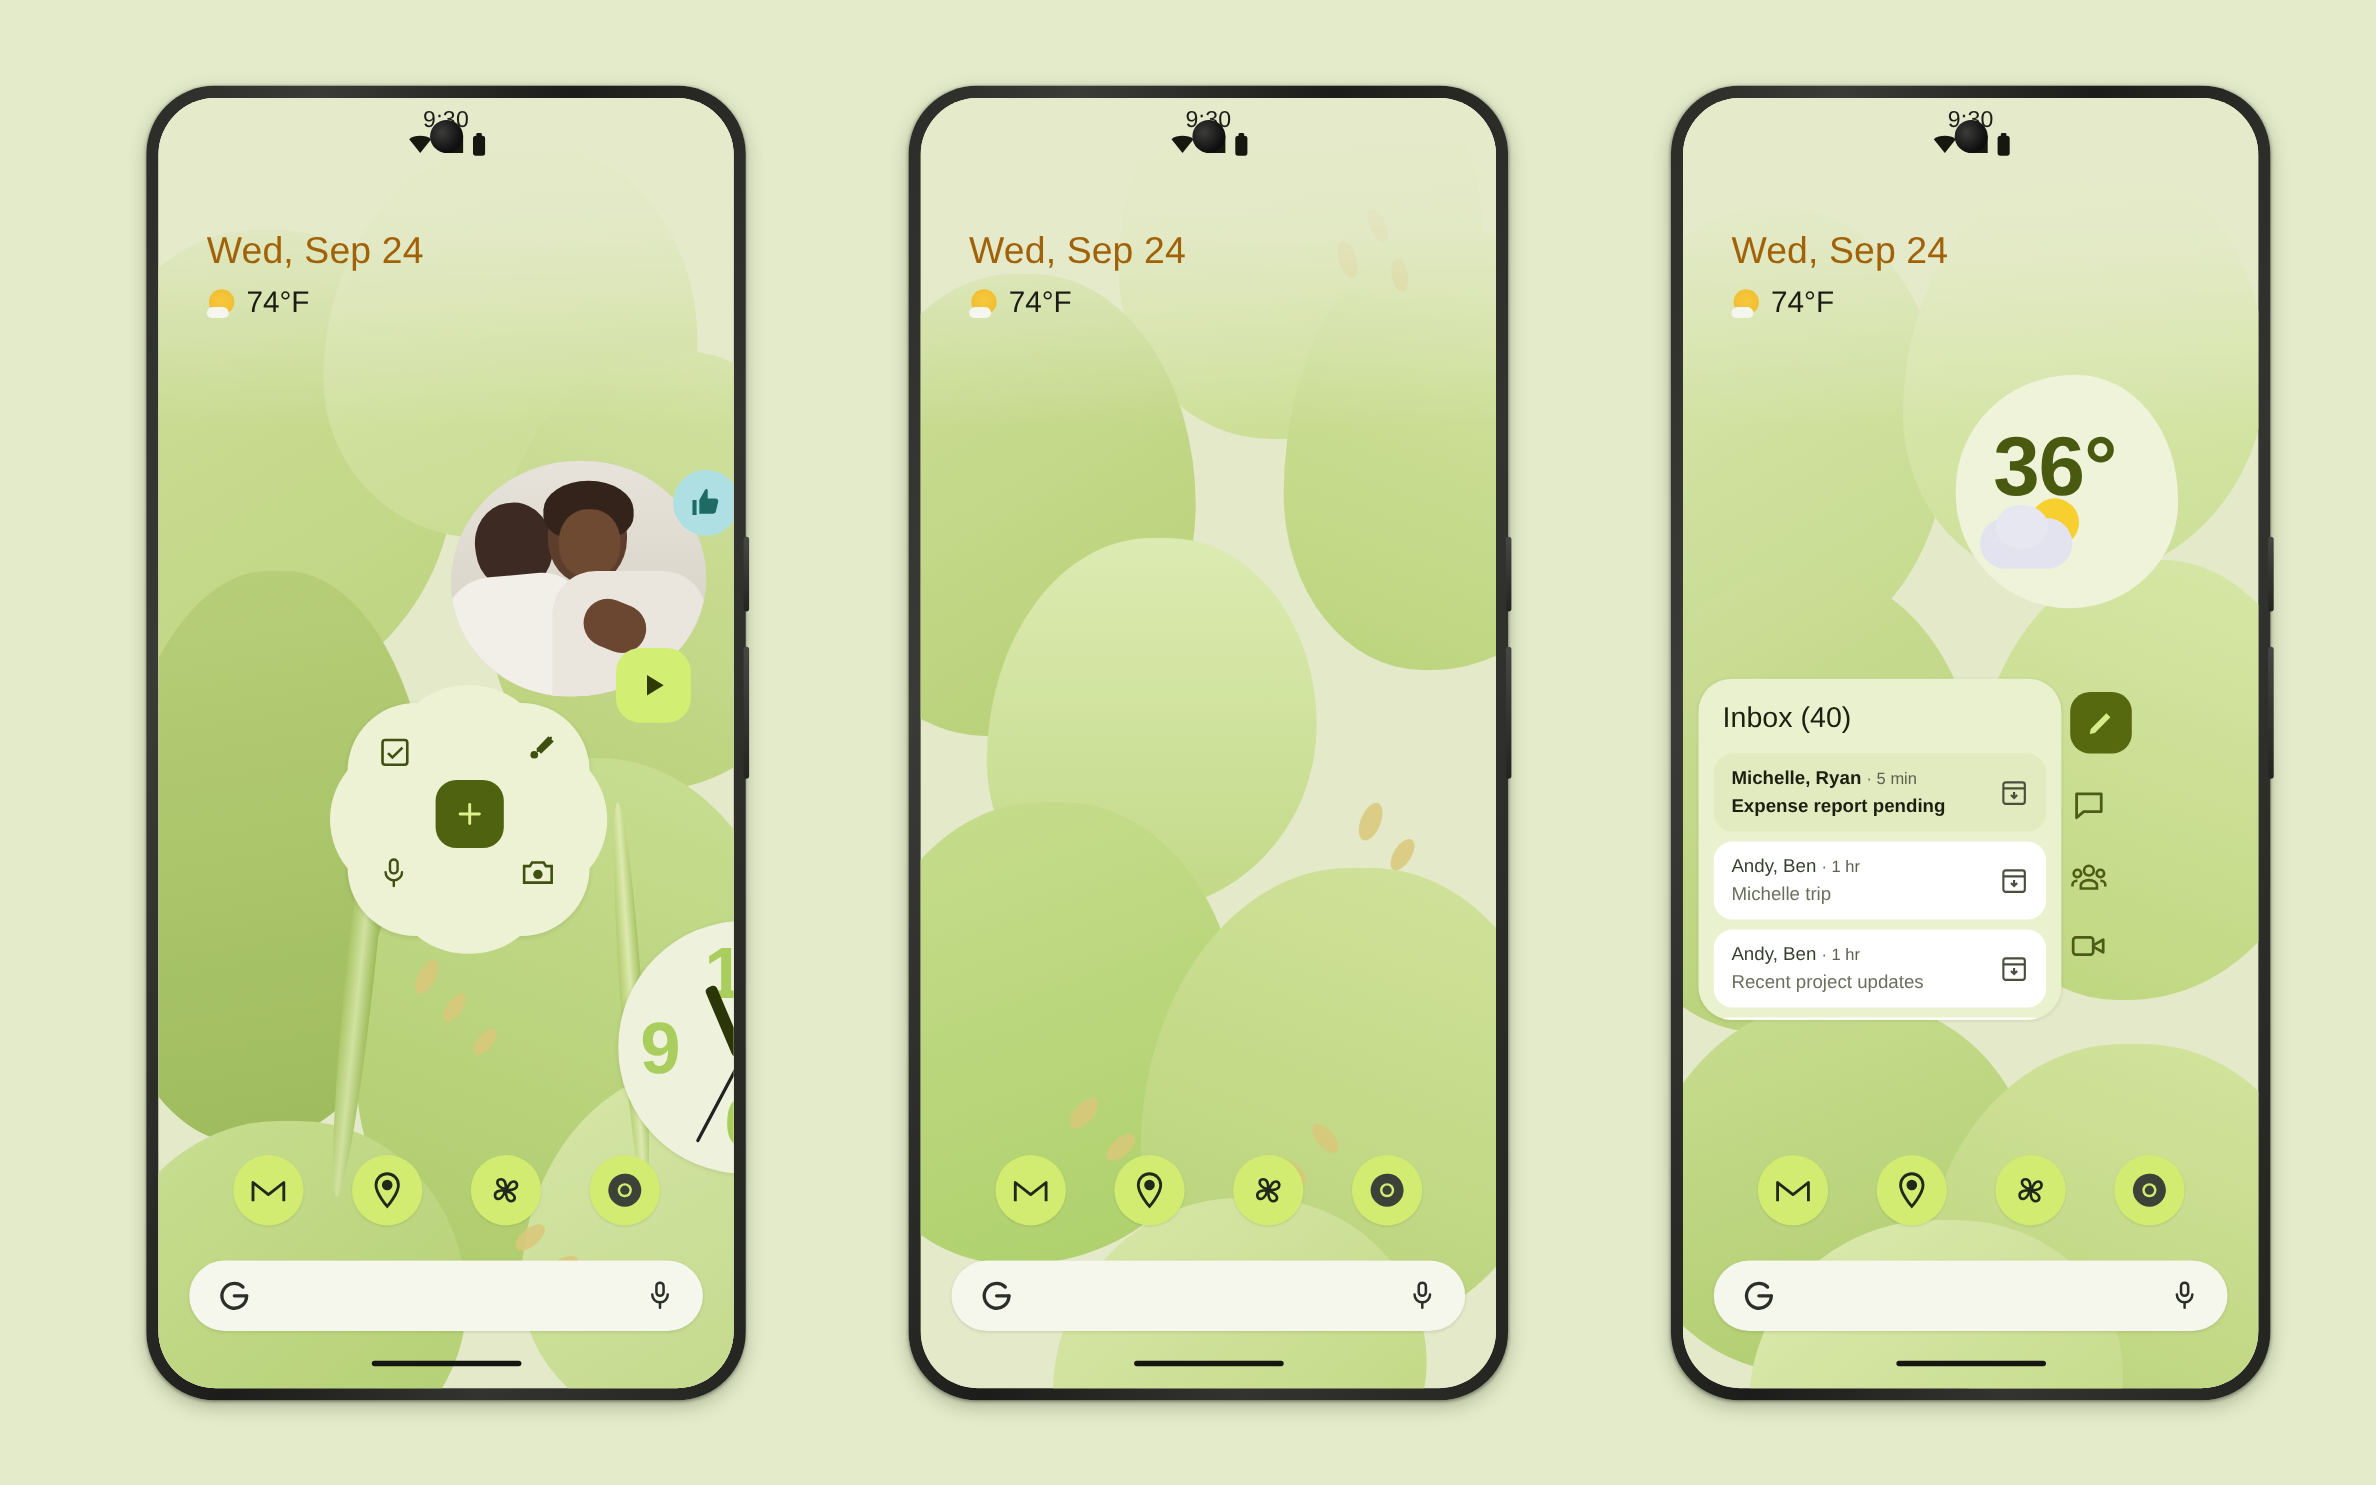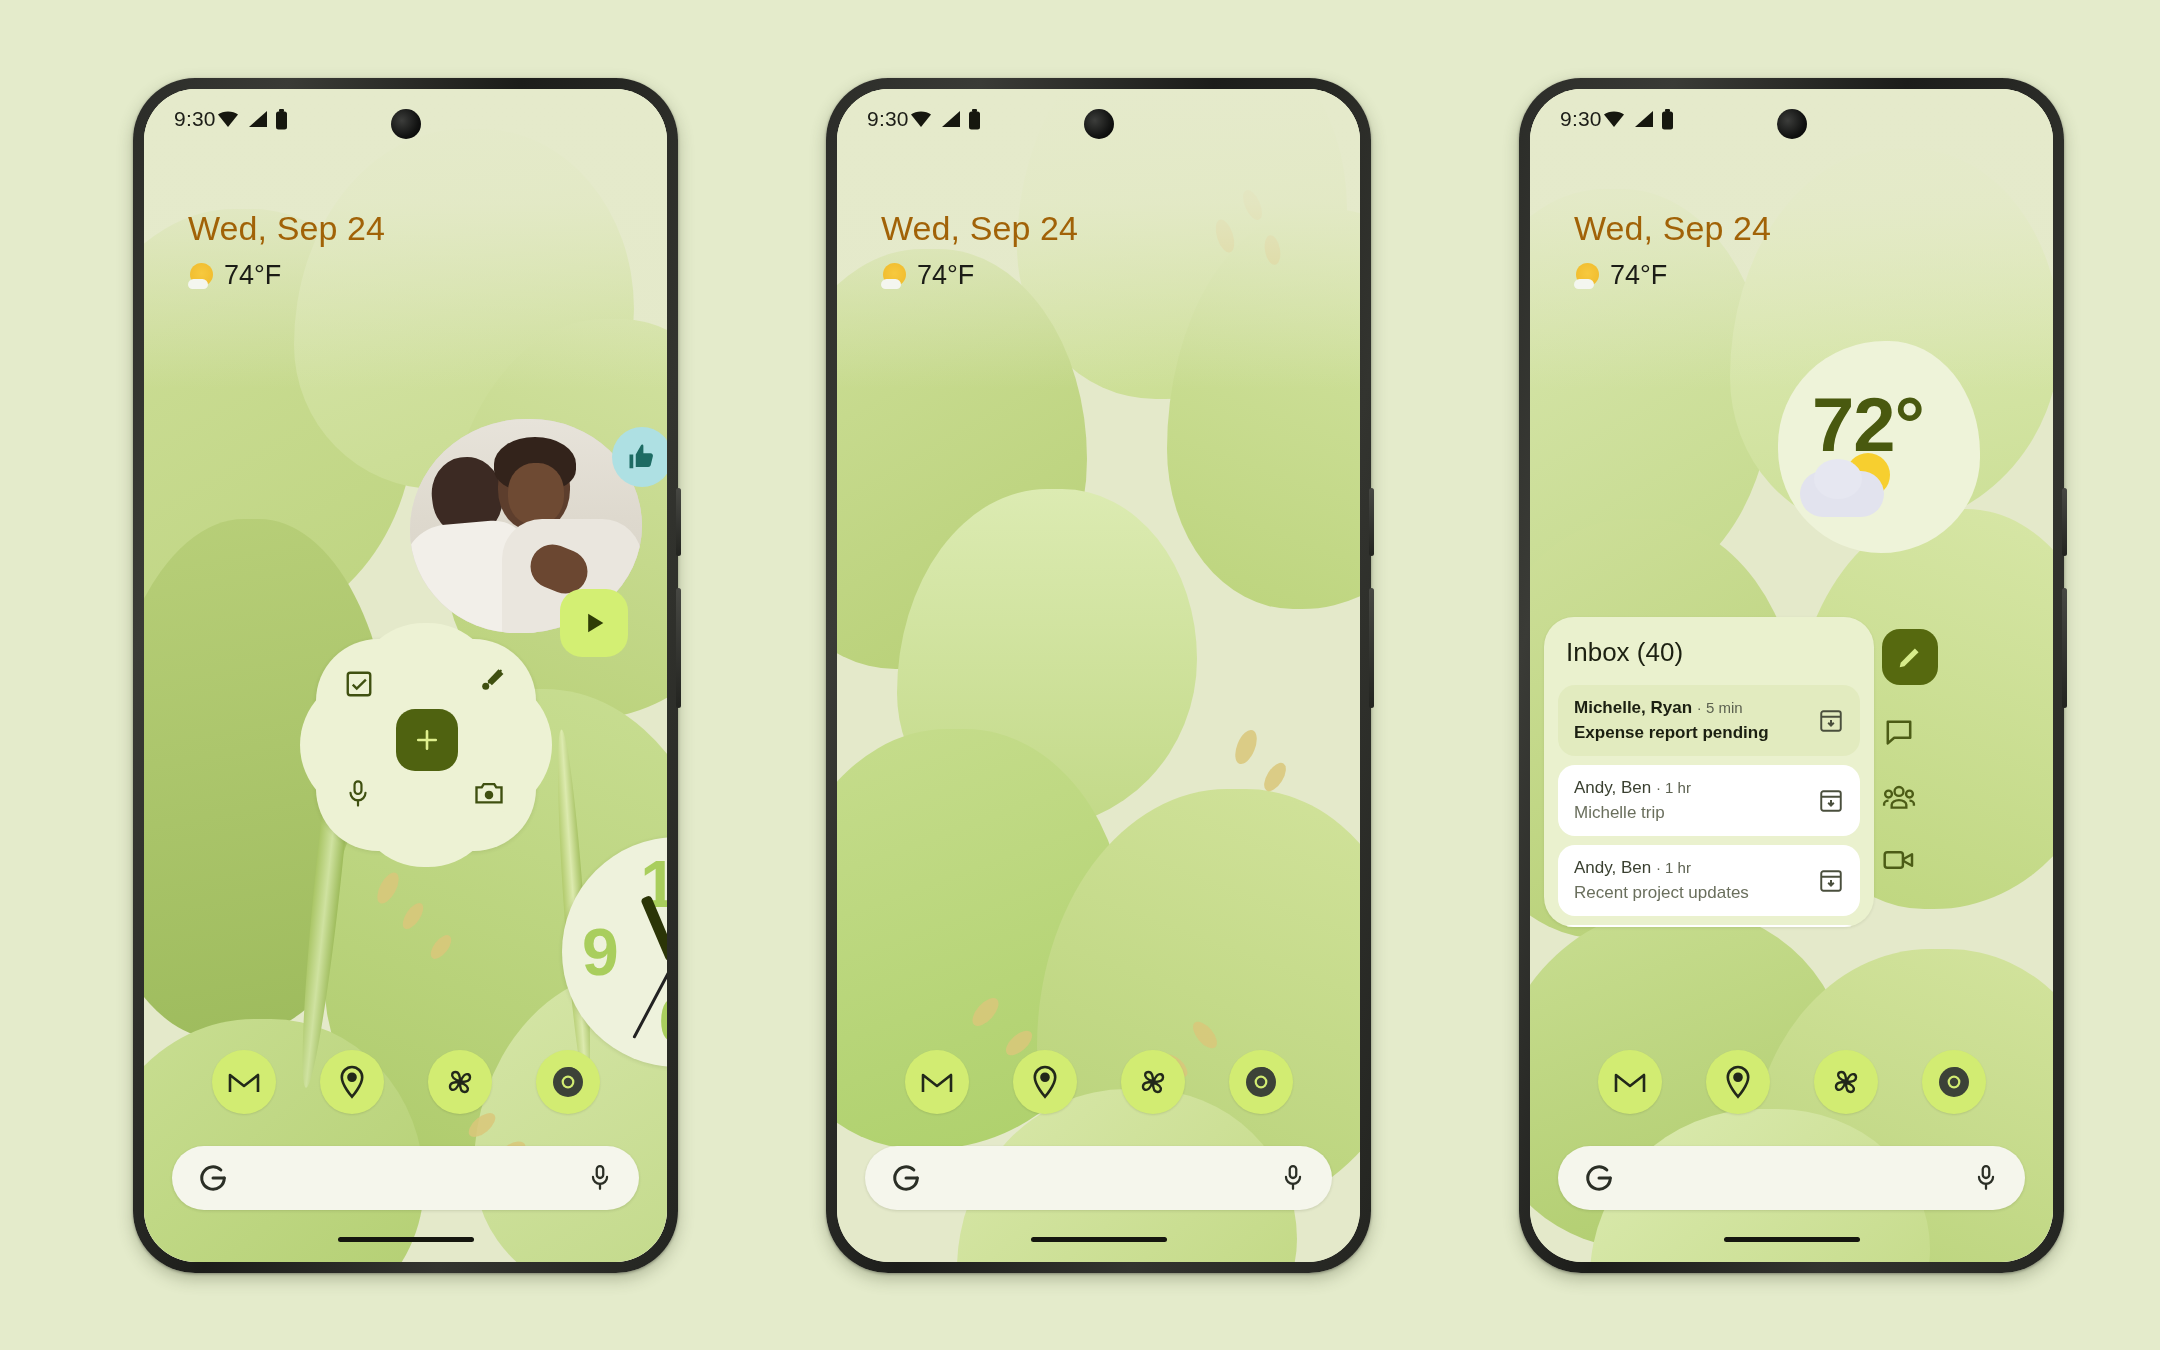--- a/index.html
+++ b/index.html
@@ -41,22 +41,22 @@
   .wall .stem{position:absolute;border-radius:50%;}
   .wall .pollen{position:absolute;border-radius:50%;background:#d9c77a;opacity:.85;}
   .wall:after{ 
     content:"";position:absolute;left:0;right:0;top:0;height:300px;
     background:linear-gradient(180deg,#e5eacb 0%,#e5eacbd9 38%,#e5eacb00 100%);
   }
 
   
   .statusbar{
     position:absolute;top:0;left:0;right:0;height:60px;
-    display:flex;align-items:center;justify-content:flex-start;
-    padding:0 30px;box-sizing:border-box;z-index:6;
+    display:flex;align-items:center;justify-content:center;
+    padding:0 30px;box-sizing:border-box;z-index:6;flex-direction:column;
   }
   .clocktxt{font-size:21px;color:#1c1d17;font-weight:400;letter-spacing:.2px;}
   .sysicons{display:flex;align-items:center;gap:7px;}
   .punch{
     position:absolute;left:50%;top:20px;transform:translateX(-50%);
     width:30px;height:30px;border-radius:50%;
     background:radial-gradient(circle at 36% 38%,#3c3d3b 0%,#121312 60%,#000 100%);
     z-index:7;
   }
 
@@ -494,21 +494,21 @@
         <div class="templine">
           <span class="sunicon">
               <i></i>
               <b></b>
             </span>
           <span class="temptxt">74°F</span>
         </div>
       </div>
 
       <div class="weatherw" style="left:248px;top:252px;">
-        <div class="wtemp">72°</div>
+        <div class="wtemp">36°</div>
         <div class="wicon">
           <div class="sn"></div>
             <div class="cl"></div>
             <div class="cl2"></div>
         </div>
       </div>
 
       <div class="gmailw" style="left:14px;top:528px;width:330px;height:310px;">
         <div class="inboxtitle">Inbox (40)</div>
         <div class="maillist">

